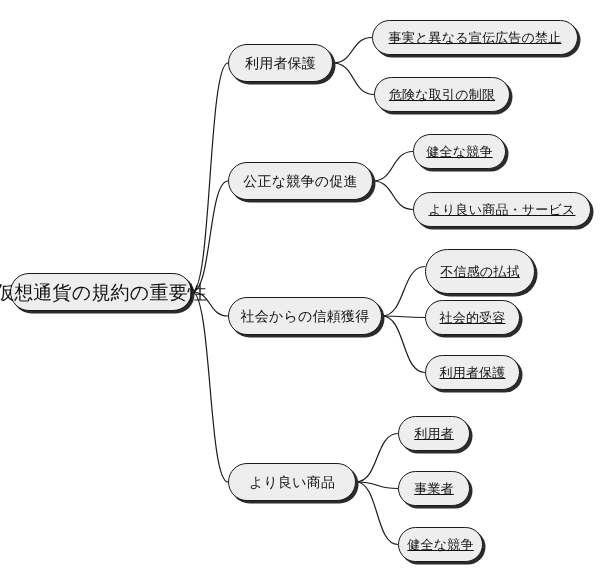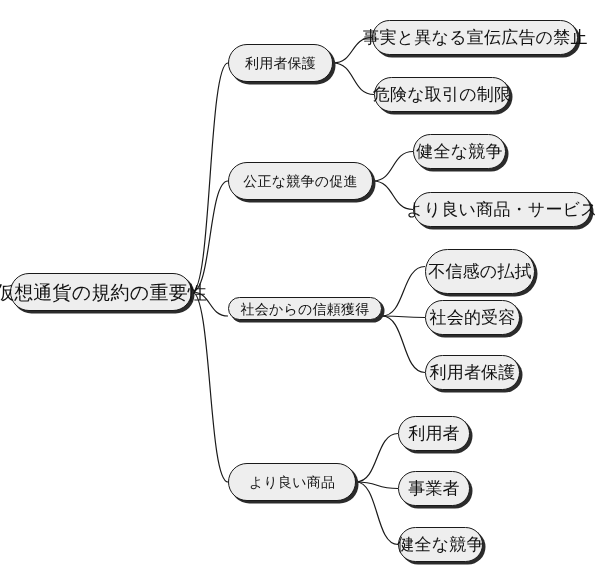--- a/index.html
+++ b/index.html
@@ -40,21 +40,21 @@
     color: #111111;
     white-space: nowrap;
     line-height: 1;
   }
   .node-label {
     display: block;
     letter-spacing: 0.2px;
   }
   .node-root .node-label { font-size: 19px; }
   .node-branch .node-label { font-size: 14px; }
-  .node-leaf .node-label { font-size: 17px; }
+  .node-leaf .node-label { font-size: 13px; text-decoration: underline; }
 </style>
 </head>
 <body>
 
 <div id="mindmap-canvas">
 
   <svg id="edge-layer" viewBox="0 0 600 583" width="600" height="583" xmlns="http://www.w3.org/2000/svg">
       <path d="M 192 292 C 211.8 292, 208.2 63, 228 63" fill="none" stroke="#1a1a1a" stroke-width="1.2"></path>
       <path d="M 333 63 C 354.45 63, 350.55 37.5, 372 37.5" fill="none" stroke="#1a1a1a" stroke-width="1.2"></path>
       <path d="M 333 63 C 355.55 63, 351.45 94.5, 374 94.5" fill="none" stroke="#1a1a1a" stroke-width="1.2"></path>
@@ -86,21 +86,21 @@
       </div>
       <div class="node node-branch" style="left: 228px; top: 162px; width: 145px; height: 38px;">
         <span class="node-label">公正な競争の促進</span>
       </div>
       <div class="node node-leaf" style="left: 413px; top: 134px; width: 93px; height: 35px;">
         <span class="node-label">健全な競争</span>
       </div>
       <div class="node node-leaf" style="left: 413px; top: 192px; width: 178px; height: 35px;">
         <span class="node-label">より良い商品・サービス</span>
       </div>
-      <div class="node node-branch" style="left: 228px; top: 297px; width: 154px; height: 23px;">
+      <div class="node node-branch" style="left: 228px; top: 297px; width: 154px; height: 38px;">
         <span class="node-label">社会からの信頼獲得</span>
       </div>
       <div class="node node-leaf" style="left: 425px; top: 249px; width: 110px; height: 45px;">
         <span class="node-label">不信感の払拭</span>
       </div>
       <div class="node node-leaf" style="left: 425px; top: 300px; width: 95px; height: 35px;">
         <span class="node-label">社会的受容</span>
       </div>
       <div class="node node-leaf" style="left: 425px; top: 355px; width: 95px; height: 35px;">
         <span class="node-label">利用者保護</span>

